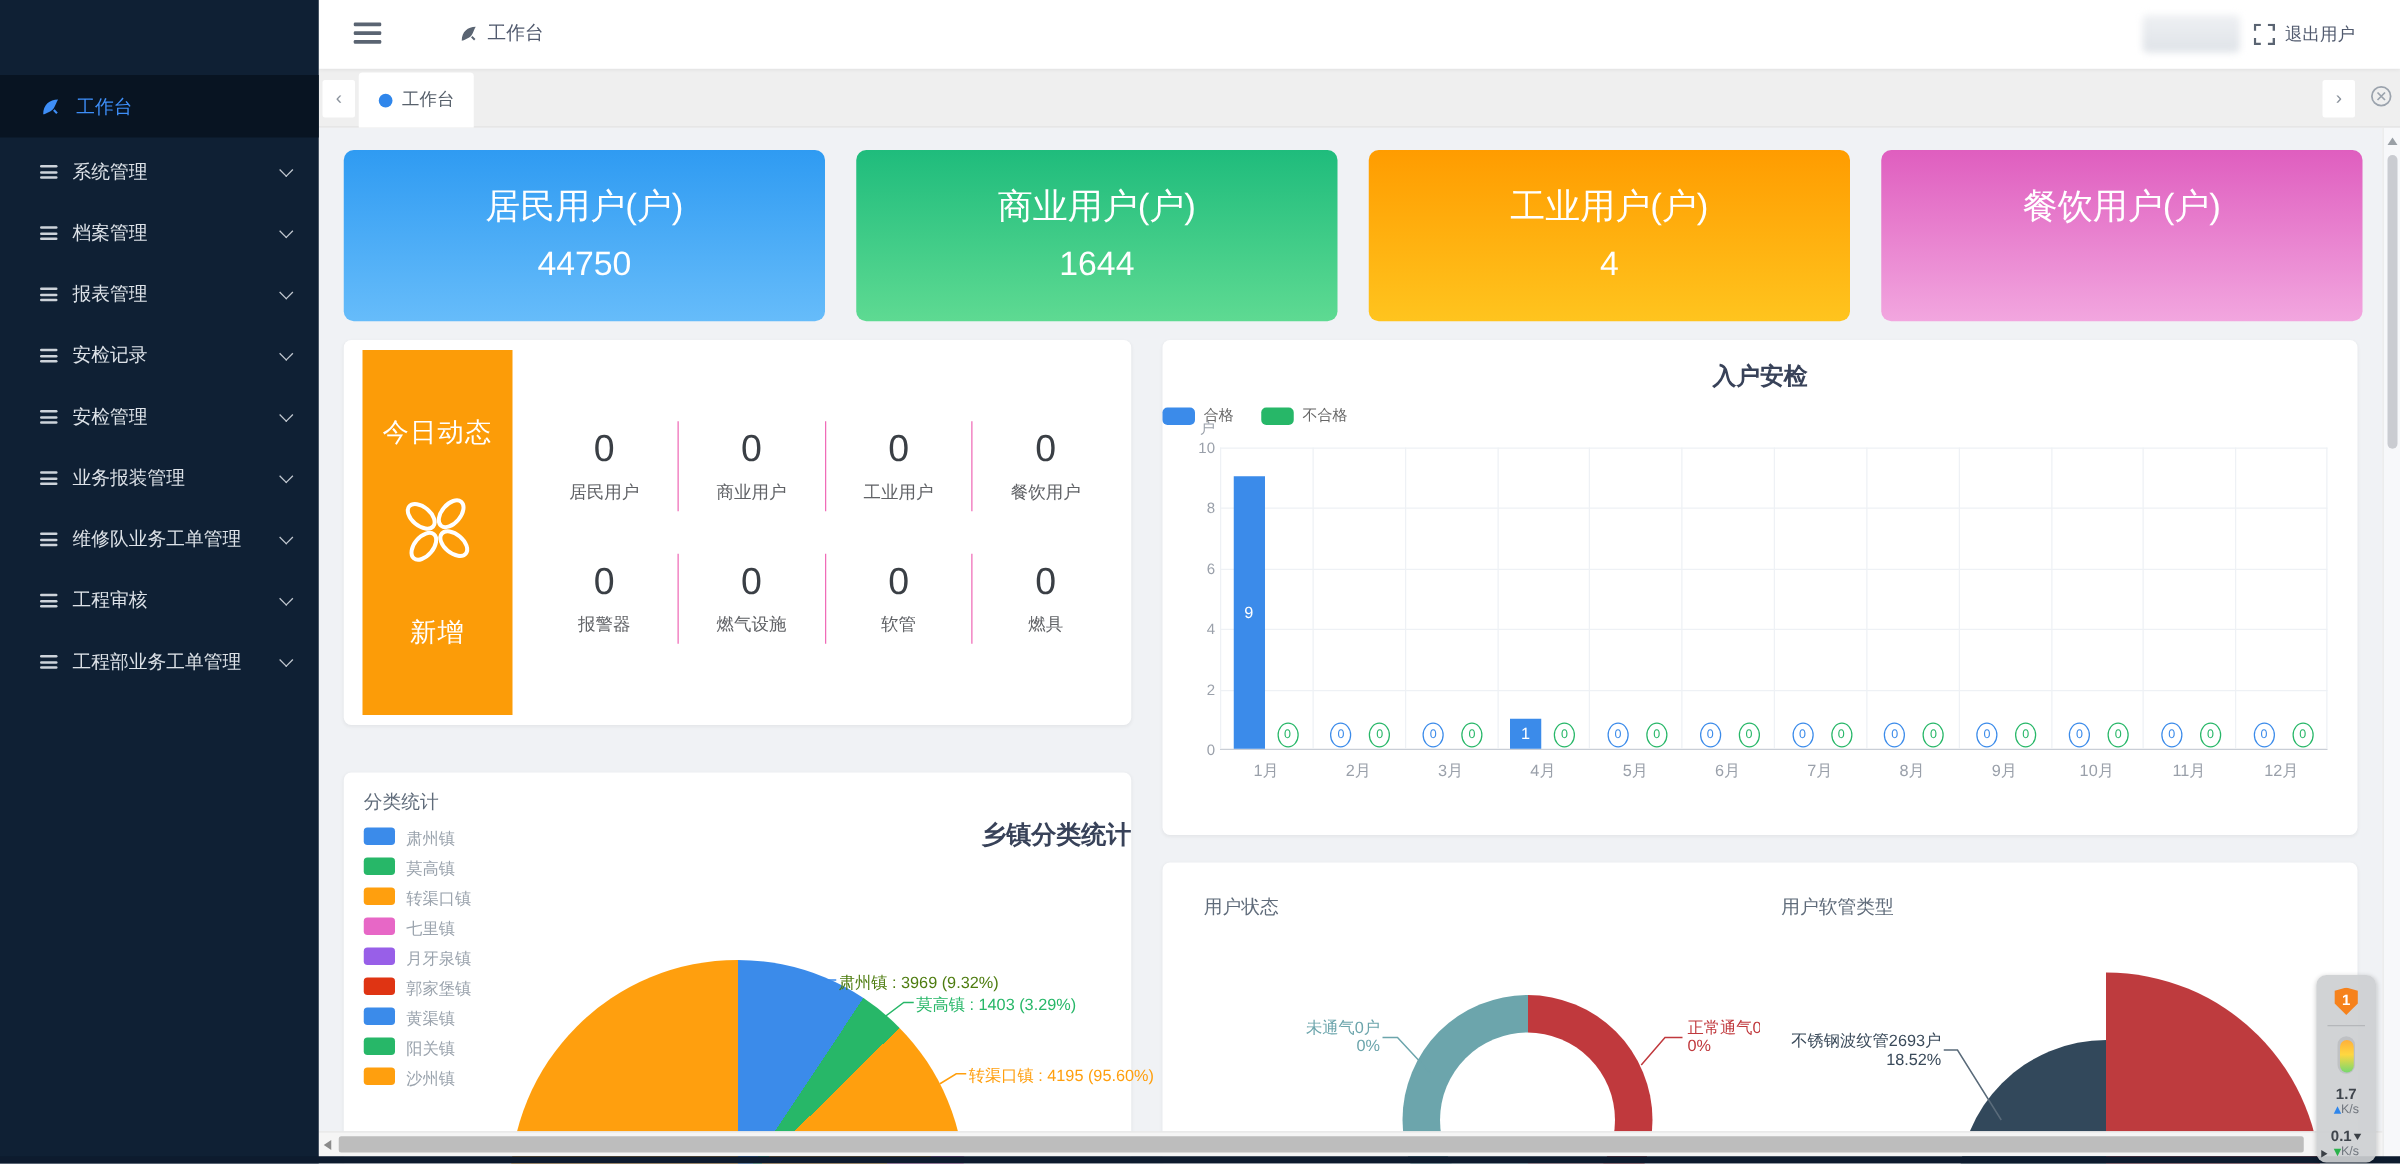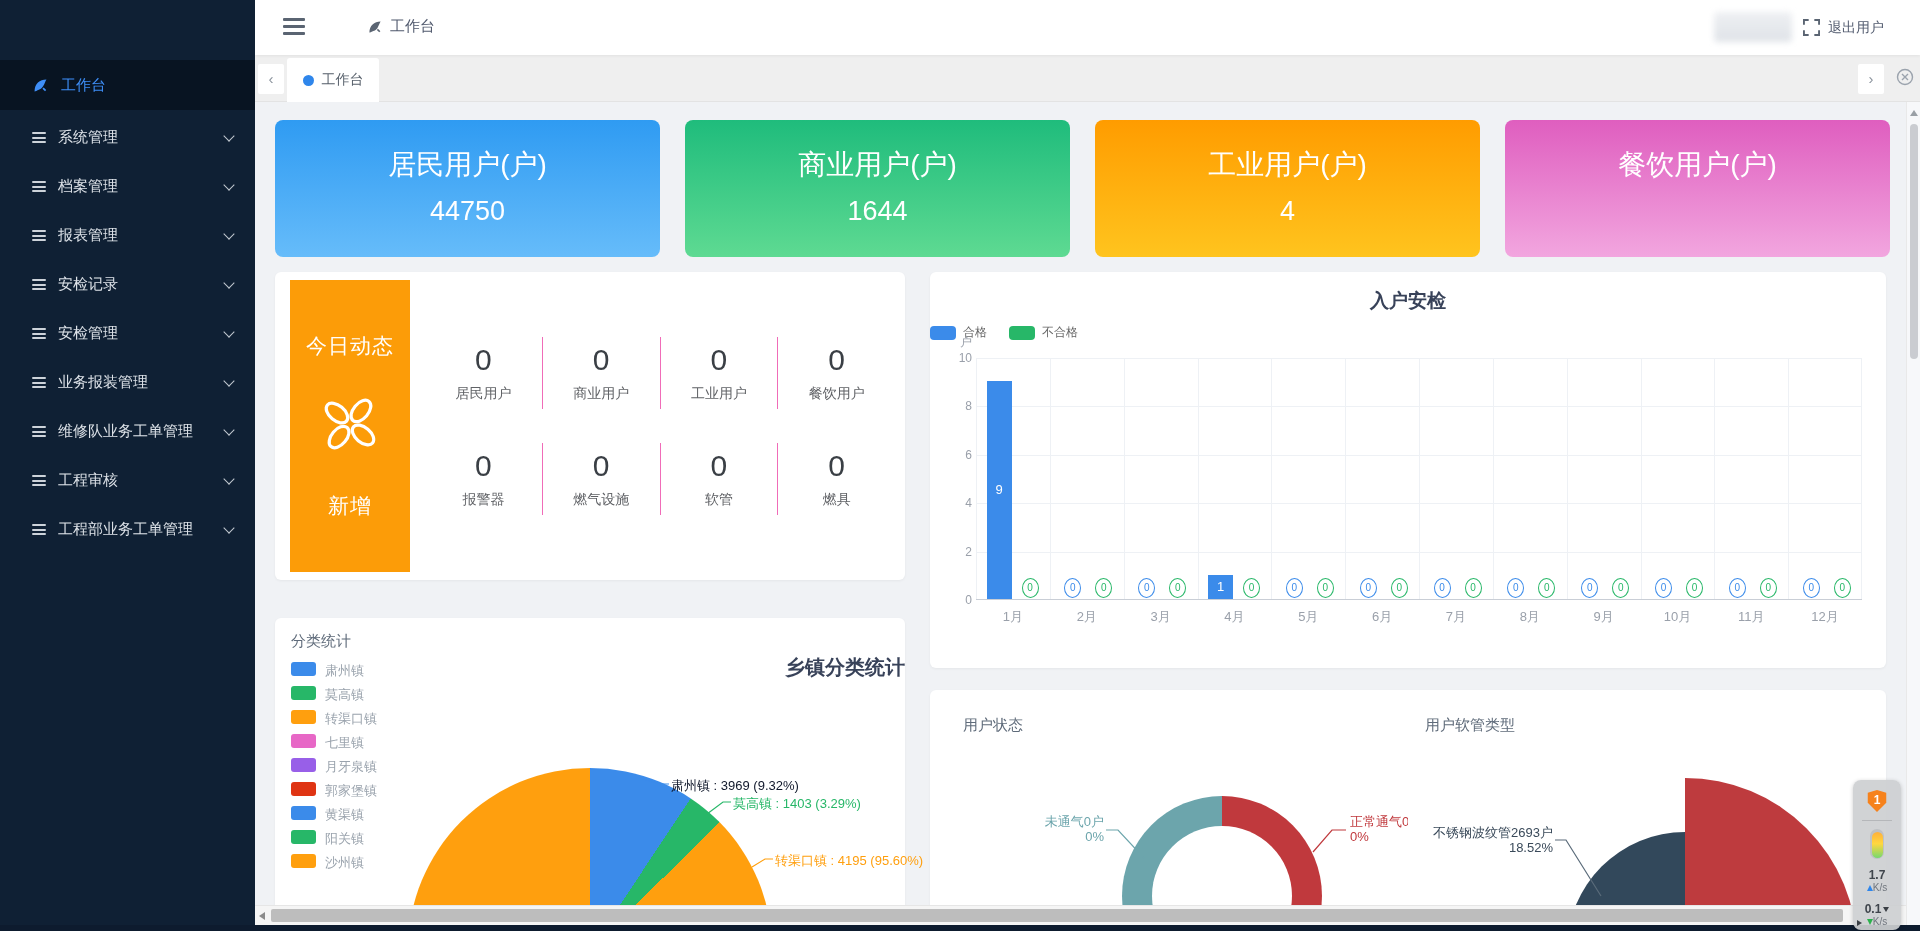--- a/index.html
+++ b/index.html
@@ -463,21 +463,21 @@
           </div>
         </div>
       <div class="town-title">乡镇分类统计</div>
       <div class="pie1" id="pie1" style="background: conic-gradient(rgb(59, 139, 234) 0deg, rgb(59, 139, 234) 33.6deg, rgb(39, 183, 104) 0deg, rgb(39, 183, 104) 45.4deg, rgb(255, 159, 14) 0deg, rgb(255, 159, 14) 80.9deg, rgb(231, 103, 198) 0deg, rgb(231, 103, 198) 92.2deg, rgb(152, 95, 232) 0deg, rgb(152, 95, 232) 100deg, rgb(223, 52, 19) 0deg, rgb(223, 52, 19) 107deg, rgb(59, 139, 234) 0deg, rgb(59, 139, 234) 113deg, rgb(39, 183, 104) 0deg, rgb(39, 183, 104) 119deg, rgb(255, 159, 14) 0deg, rgb(255, 159, 14) 360deg);"></div>
       <svg class="lead-svg" id="town-leads">
         <polyline points="365,160 385,166 394,166" fill="none" stroke-width="1.2" stroke="#3B8BEA"></polyline>
         <polyline points="432,196 448,184 456,184" fill="none" stroke-width="1.2" stroke="#27B768"></polyline>
         <polyline points="477,249 490,241 498,241" fill="none" stroke-width="1.2" stroke="#FF9F0E"></polyline>
         <polyline points="490,312 508,296 516,296" fill="none" stroke-width="1.2" stroke="#E767C6"></polyline>
       </svg>
-      <div class="pie-label" id="town-label-0" style="left: 396px; top: 159px; color: #0f172a;">肃州镇 : 3969 (9.32%)</div>
+      <div class="pie-label" id="town-label-0" style="left: 396px; top: 159px; color: #4d7c0f;">肃州镇 : 3969 (9.32%)</div>
       <div class="pie-label" id="town-label-1" style="left: 458px; top: 177px; color: rgb(39, 183, 104);">莫高镇 : 1403 (3.29%)</div>
       <div class="pie-label" id="town-label-2" style="left: 500px; top: 234px; color: rgb(255, 159, 14);">转渠口镇 : 4195 (95.60%)</div>
       <div class="pie-label" id="town-label-3" style="left: 518px; top: 289px; color: rgb(231, 103, 198);">七里镇 : 1338 (3.14%)</div>
     </div>
 
     <div class="panel panel-bottom">
       <div class="half lh">
         <div class="panel-head" style="left:33px;top:26px">用户状态</div>
         <div class="donut" id="donut1" style="background: conic-gradient(rgb(192, 57, 61) 0deg, rgb(192, 57, 61) 180deg, rgb(108, 165, 172) 180deg, rgb(108, 165, 172) 360deg);"></div>
         <div class="donut-hole"></div>

